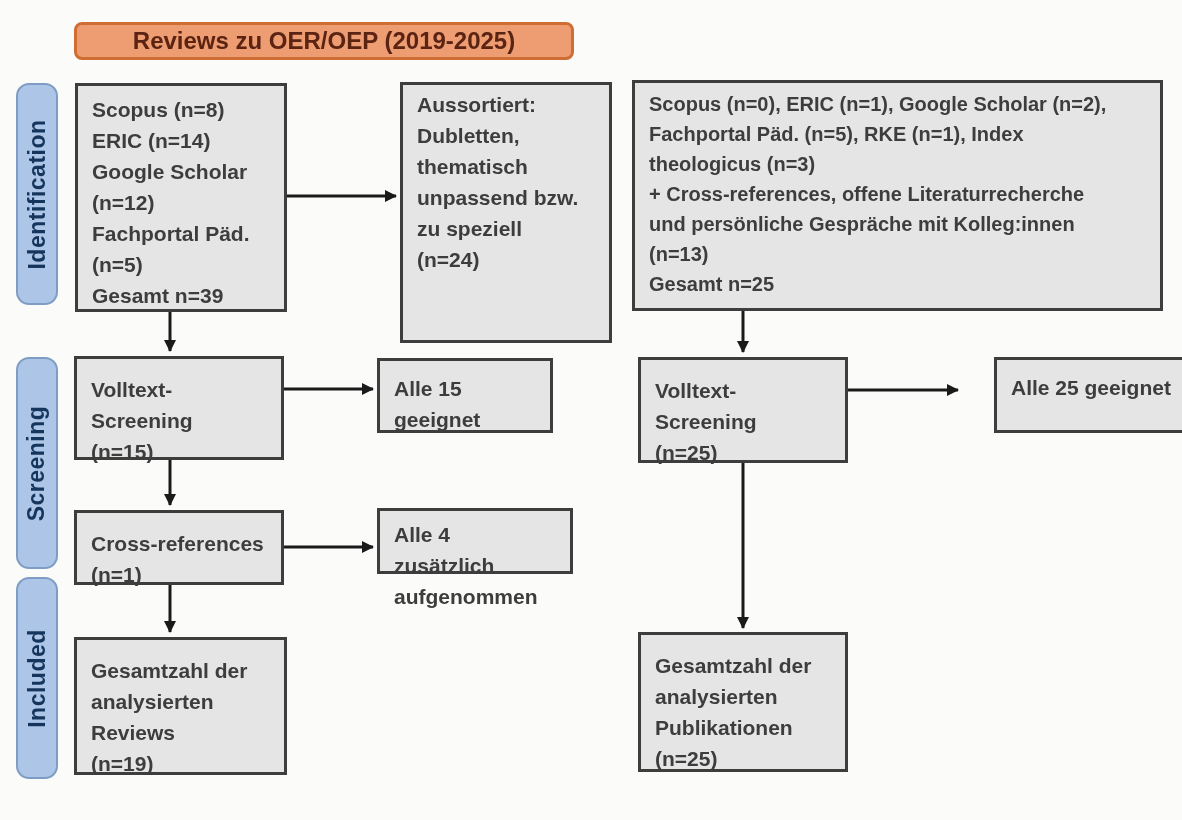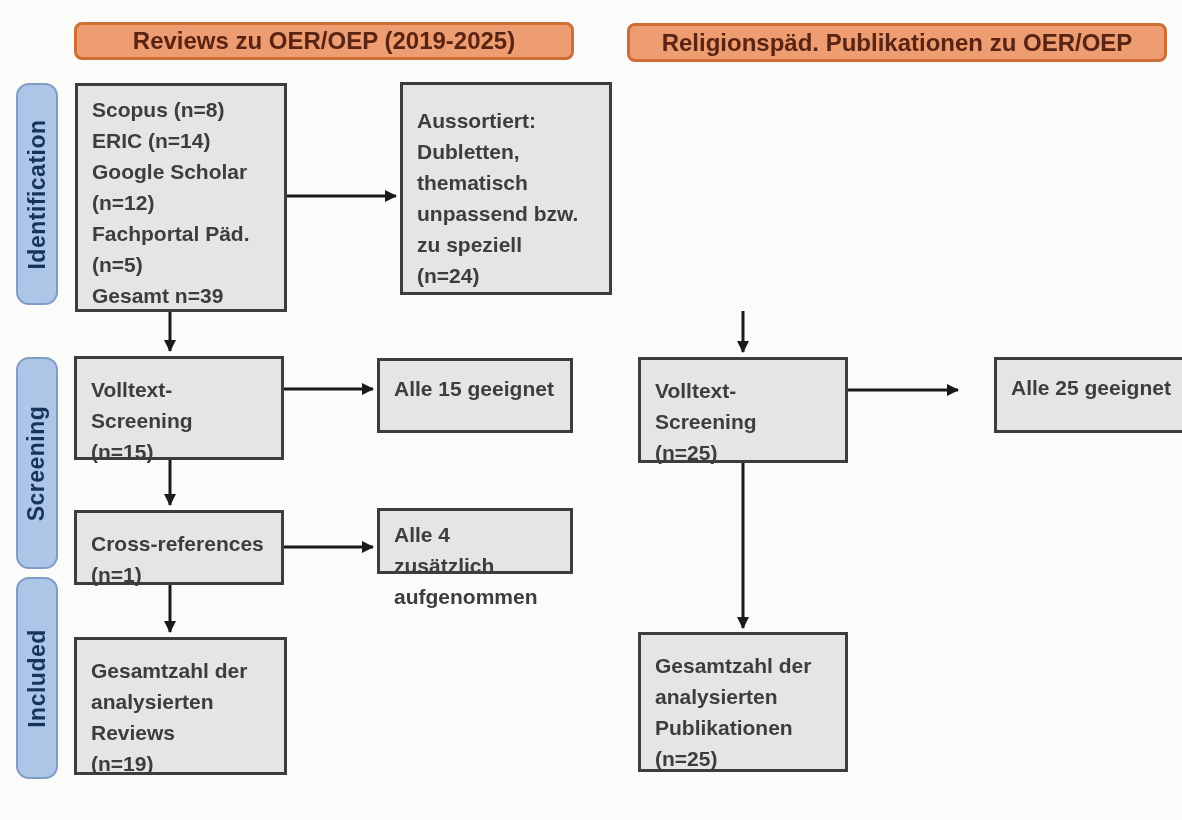--- a/index.html
+++ b/index.html
@@ -85,58 +85,64 @@
     <line x1="284" y1="389" x2="373" y2="389" marker-end="url(#ah)"></line>
     <line x1="170" y1="460" x2="170" y2="505" marker-end="url(#ah)"></line>
     <line x1="284" y1="547" x2="373" y2="547" marker-end="url(#ah)"></line>
     <line x1="170" y1="585" x2="170" y2="632" marker-end="url(#ah)"></line>
     <line x1="743" y1="311" x2="743" y2="352" marker-end="url(#ah)"></line>
     <line x1="848" y1="390" x2="958" y2="390" marker-end="url(#ah)"></line>
     <line x1="743" y1="463" x2="743" y2="628" marker-end="url(#ah)"></line>
   </svg>
 
   <div class="hdr" style="left:74px;top:22px;width:500px;height:38px;">Reviews zu OER/OEP (2019-2025)</div>
-  <div class="hdr" style="left:627px;top:23px;width:540px;height:39px;">Religionspäd. Publikationen zu OER/OEP</div>
 
   <div class="stage" style="left:16px;top:83px;height:222px;">
     <span>Identification</span>
   </div>
   <div class="stage" style="left:16px;top:357px;height:212px;">
     <span>Screening</span>
   </div>
   <div class="stage" style="left:16px;top:577px;height:202px;">
     <span>Included</span>
   </div>
 
   <div class="box" style="left:75px;top:83px;width:212px;height:229px;">Scopus (n=8)
 ERIC (n=14)
 Google Scholar
 (n=12)
 Fachportal Päd.
 (n=5)
 Gesamt n=39</div>
-  <div class="box" style="left:400px;top:82px;width:212px;height:213px;padding-top:20px;">Aussortiert:
+  <div class="box" style="left:400px;top:82px;width:212px;height:261px;padding-top:4px;">Aussortiert:
 Dubletten,
 thematisch
 unpassend bzw.
 zu speziell
 (n=24)</div>
   <div class="box small-pad" style="left:74px;top:356px;width:210px;height:104px;">Volltext-
 Screening
 (n=15)</div>
-  <div class="box result" style="left:377px;top:358px;width:196px;height:75px;">Alle 15 geeignet</div>
+  <div class="box result" style="left:377px;top:358px;width:176px;height:75px;">Alle 15 geeignet</div>
   <div class="box small-pad" style="left:74px;top:510px;width:210px;height:75px;">Cross-references
 (n=1)</div>
   <div class="box" style="left:377px;top:508px;width:196px;height:66px;">Alle 4 zusätzlich
 aufgenommen</div>
   <div class="box small-pad" style="left:74px;top:637px;width:213px;height:138px;">Gesamtzahl der
 analysierten
 Reviews
 (n=19)</div>
 
+  <div class="box wide" style="left:632px;top:80px;width:531px;height:231px;">Scopus (n=0), ERIC (n=1), Google Scholar (n=2),
+Fachportal Päd. (n=5), RKE (n=1), Index
+theologicus (n=3)
++ Cross-references, offene Literaturrecherche
+und persönliche Gespräche mit Kolleg:innen
+(n=13)
+Gesamt n=25</div>
   <div class="box small-pad" style="left:638px;top:357px;width:210px;height:106px;">Volltext-
 Screening
 (n=25)</div>
   <div class="box result" style="left:962px;top:357px;width:198px;height:76px;margin-left:32px;">Alle 25 geeignet</div>
   <div class="box small-pad" style="left:638px;top:632px;width:210px;height:140px;">Gesamtzahl der
 analysierten
 Publikationen
 (n=25)</div>
 
 </div>

